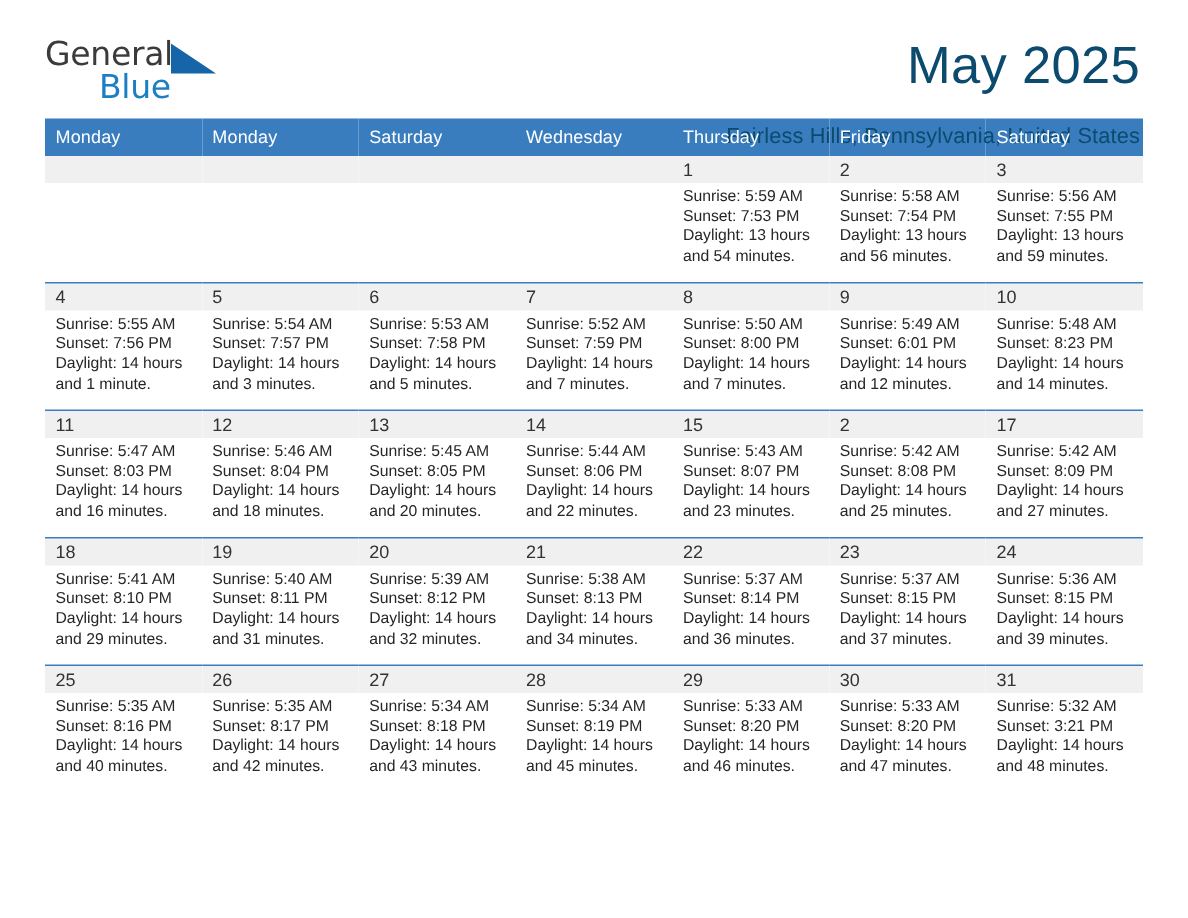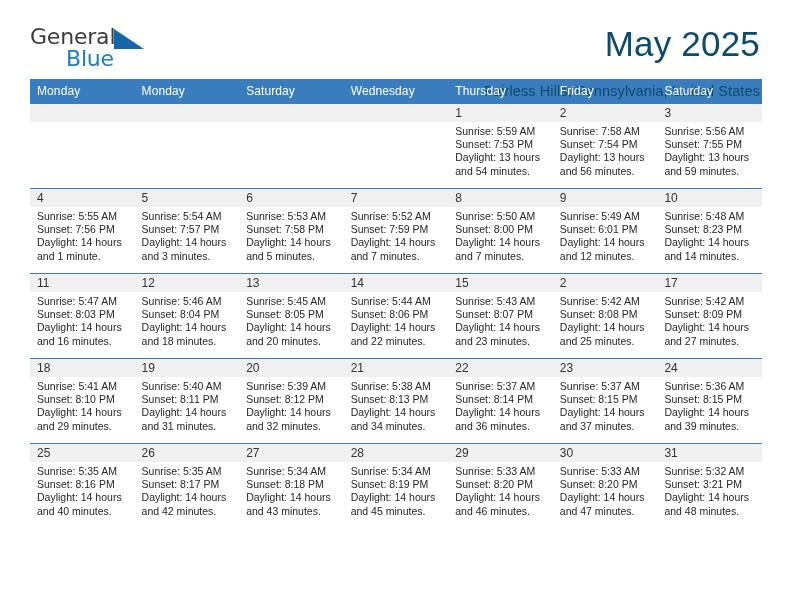--- a/index.html
+++ b/index.html
@@ -201,21 +201,21 @@
                 <div class="">Sunrise: 5:59 AM</div>
                 <div class="">Sunset: 7:53 PM</div>
                 <div class="wrap">Daylight: 13 hours and 54 minutes.</div>
               </div>
             </div>
           </td>
           <td>
             <div class="daycell">
               <div class="daynum-band">2</div>
               <div class="details">
-                <div class="">Sunrise: 7:58 AM</div>
+                <div class="">Sunrise: 5:58 AM</div>
                 <div class="">Sunset: 7:54 PM</div>
                 <div class="wrap">Daylight: 13 hours and 56 minutes.</div>
               </div>
             </div>
           </td>
           <td>
             <div class="daycell">
               <div class="daynum-band">3</div>
               <div class="details">
                 <div class="">Sunrise: 5:56 AM</div>

